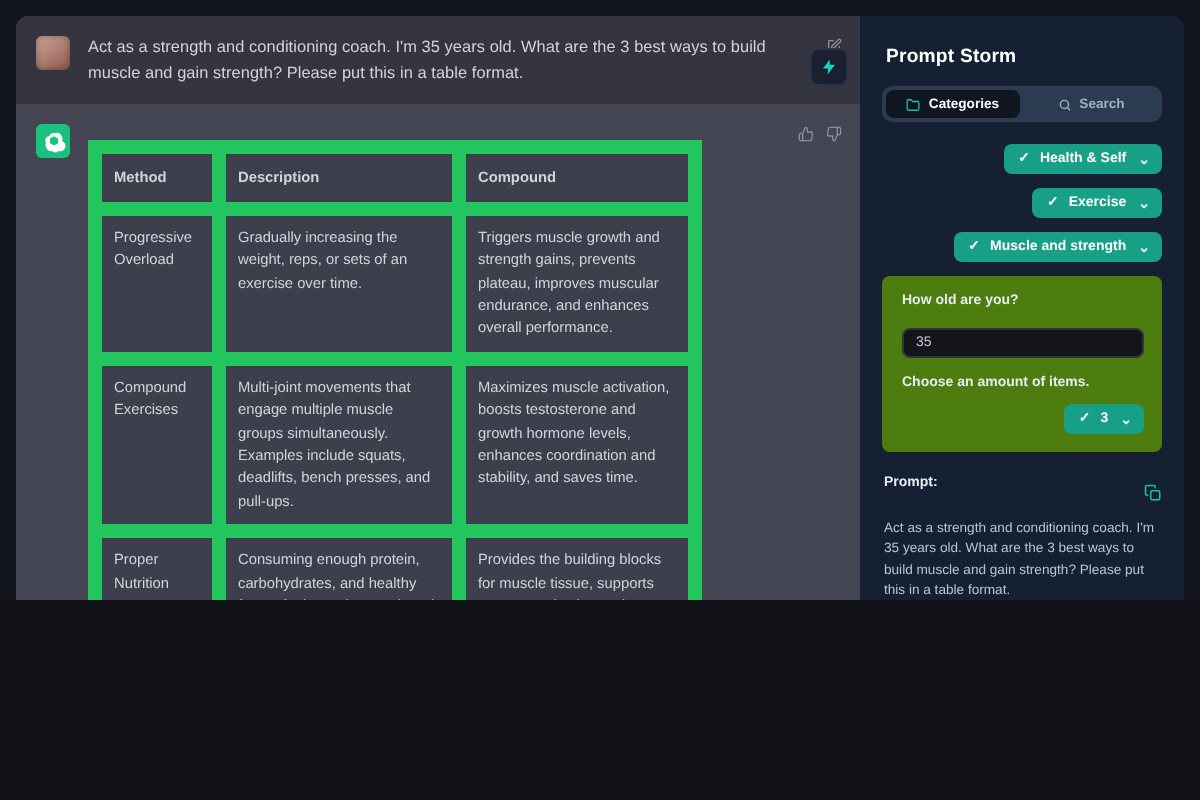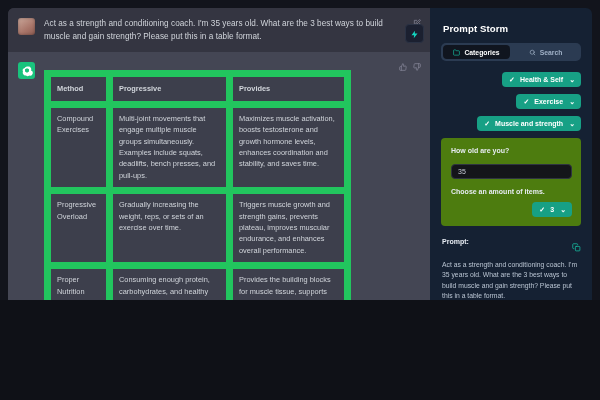--- a/index.html
+++ b/index.html
@@ -379,34 +379,34 @@
           <div class="tbl-wrap">
             <table class="answer-table">
               <colgroup>
                   <col class="c1">
                   <col class="c2">
                   <col class="c3">
                 </colgroup>
               <thead>
                 <tr>
                   <th>Method</th>
-                  <th>Progressive</th>
-                  <th>Provides</th>
+                  <th>Description</th>
+                  <th>Compound</th>
                 </tr>
               </thead>
               <tbody>
                 <tr>
+                  <td>Progressive Overload</td>
+                  <td>Gradually increasing the weight, reps, or sets of an exercise over time.</td>
+                  <td>Triggers muscle growth and strength gains, prevents plateau, improves muscular endurance, and enhances overall performance.</td>
+                </tr>
+                <tr>
                   <td>Compound Exercises</td>
                   <td>Multi-joint movements that engage multiple muscle groups simultaneously. Examples include squats, deadlifts, bench presses, and pull-ups.</td>
                   <td>Maximizes muscle activation, boosts testosterone and growth hormone levels, enhances coordination and stability, and saves time.</td>
-                </tr>
-                <tr>
-                  <td>Progressive Overload</td>
-                  <td>Gradually increasing the weight, reps, or sets of an exercise over time.</td>
-                  <td>Triggers muscle growth and strength gains, prevents plateau, improves muscular endurance, and enhances overall performance.</td>
                 </tr>
                 <tr>
                   <td>Proper Nutrition</td>
                   <td>Consuming enough protein, carbohydrates, and healthy fats to fuel muscle growth and repair. Adequate hydration is also crucial.</td>
                   <td>Provides the building blocks for muscle tissue, supports energy production and recovery, reduces inflammation and soreness, and improves overall health and wellbeing.</td>
                 </tr>
               </tbody>
             </table>
           </div>
 

